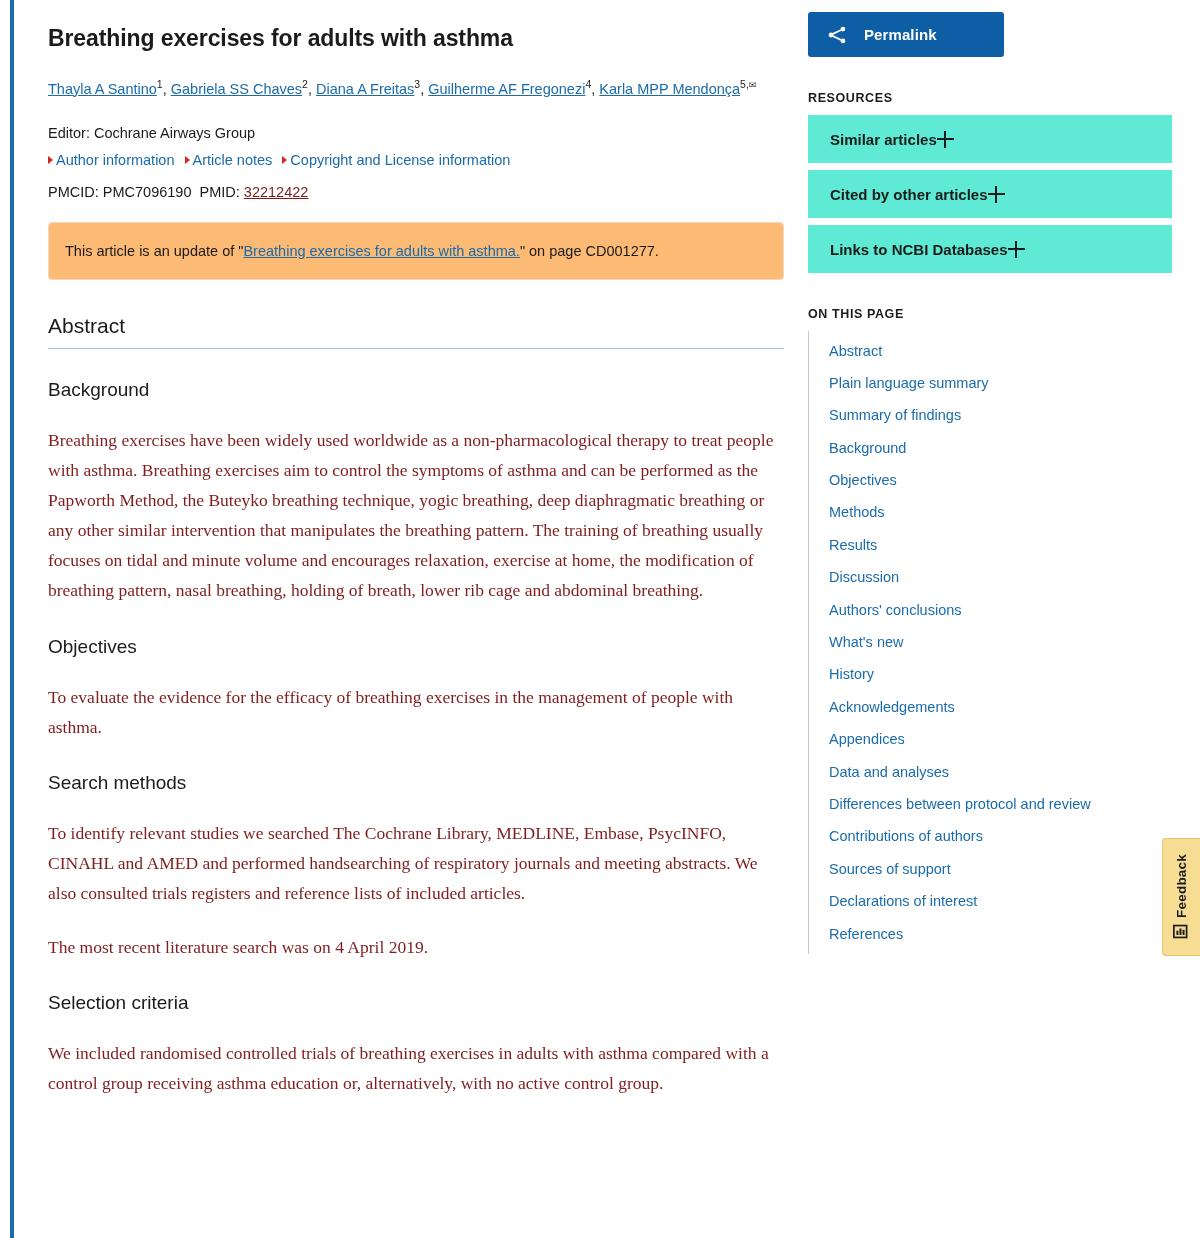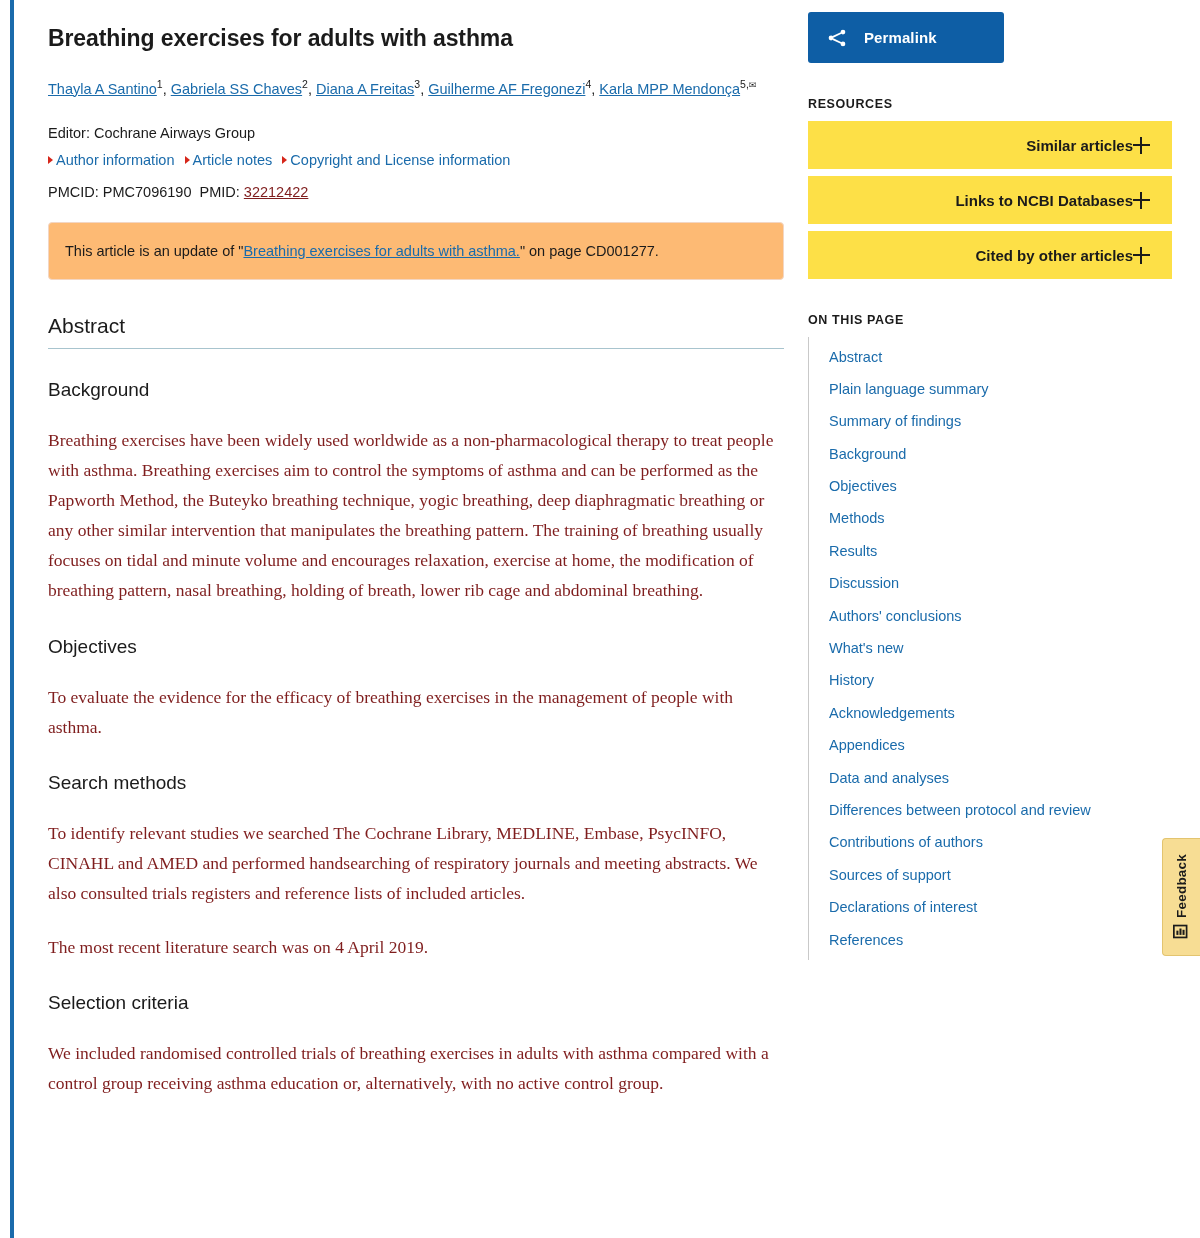--- a/index.html
+++ b/index.html
@@ -137,21 +137,21 @@
     margin-left: 4px;
   }
 
   .permalink-btn {
     display: flex;
     align-items: center;
     background: #0e5ea5;
     color: #ffffff;
     border: none;
     width: 196px;
-    height: 51px;
+    height: 45px;
     border-radius: 3px;
     cursor: pointer;
     padding: 0 18px;
     font-family: "Liberation Sans", sans-serif;
   }
   .permalink-btn .share-ico { flex: 0 0 auto; margin-right: 16px; display: block; }
   .permalink-btn .lbl {
     font-size: 15px;
     font-weight: bold;
     letter-spacing: 0.1px;
@@ -160,25 +160,25 @@
   .side-heading {
     font-size: 12.5px;
     font-weight: bold;
     letter-spacing: 0.6px;
     color: #1b1b1b;
     margin: 34px 0 10px 0;
     text-transform: uppercase;
   }
 
   .accordion-item {
-    background: #fde047;
+    background: #5eead4;
     height: 48px;
     display: flex;
     align-items: center;
-    justify-content: flex-end;
+    justify-content: flex-start;
     padding: 0 22px 0 22px;
     margin-bottom: 7px;
     cursor: pointer;
   }
   .accordion-item .acc-label {
     font-size: 15px;
     font-weight: bold;
     color: #1b1b1b;
   }
   .plus-ico {
@@ -300,25 +300,25 @@
       <span class="lbl">Permalink</span>
     </button>
 
     <div class="side-heading">RESOURCES</div>
 
     <div class="accordion-item">
       <span class="acc-label">Similar articles</span>
       <span class="plus-ico"></span>
     </div>
     <div class="accordion-item">
+      <span class="acc-label">Cited by other articles</span>
+      <span class="plus-ico"></span>
+    </div>
+    <div class="accordion-item">
       <span class="acc-label">Links to NCBI Databases</span>
-      <span class="plus-ico"></span>
-    </div>
-    <div class="accordion-item">
-      <span class="acc-label">Cited by other articles</span>
       <span class="plus-ico"></span>
     </div>
 
     <div class="side-heading">ON THIS PAGE</div>
 
     <nav class="toc">
       <a href="#">Abstract</a>
       <a href="#">Plain language summary</a>
       <a href="#">Summary of findings</a>
       <a href="#">Background</a>

